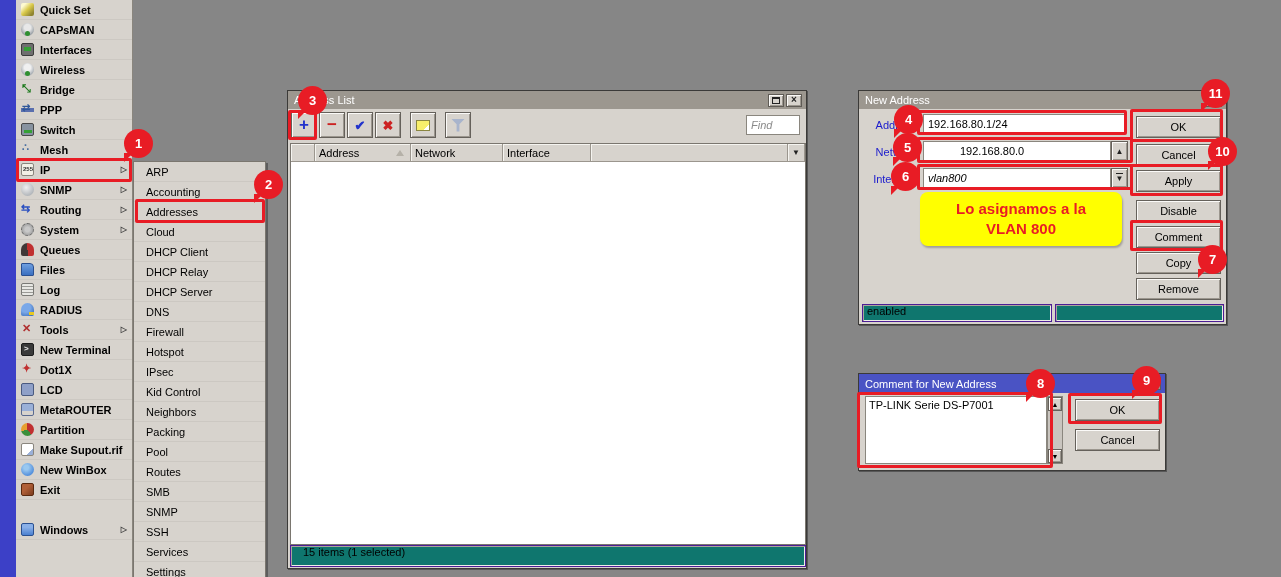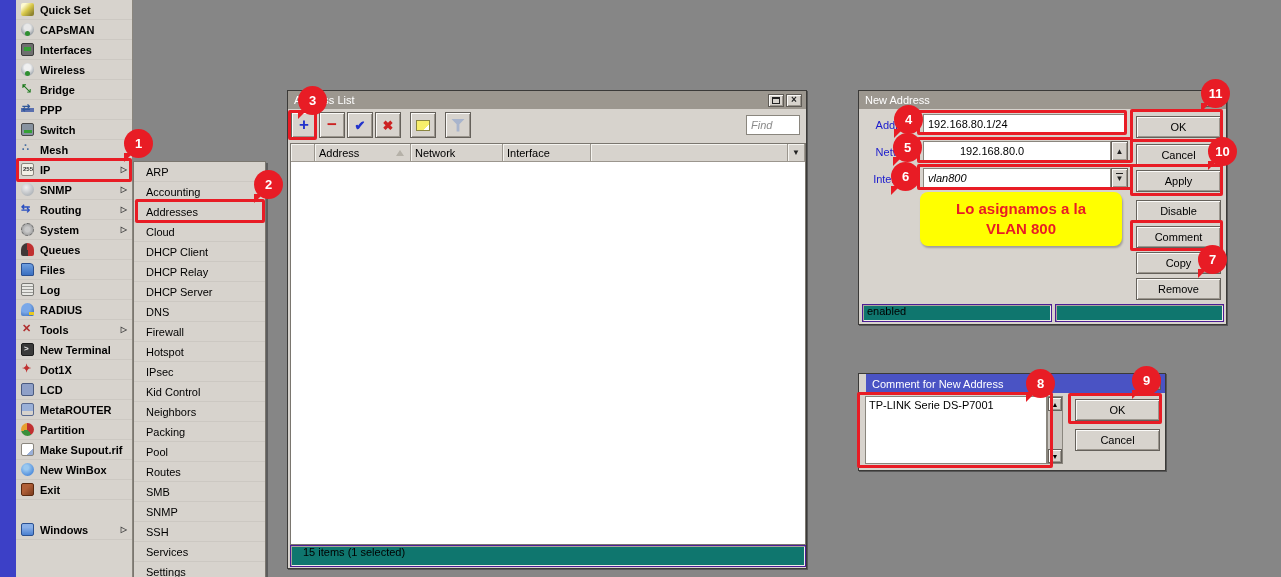--- a/index.html
+++ b/index.html
@@ -6,21 +6,21 @@
   html,body { background:#555; }
   #root {
     position:relative; width:1281px; height:577px; overflow:hidden;
     background:#868686; font-family:"Liberation Sans", sans-serif; font-size:11px; color:#000;
   }
   
   .win { position:absolute; background:#d7d3cd; border:1px solid #3b3a38; box-shadow:1px 1px 0 rgba(0,0,0,.35); }
   .titlebar { position:absolute; left:0; top:0; right:0; height:18px; display:flex; align-items:center;
               padding:0 4px 0 6px; font-size:11px; color:#fff; }
   .tb-gray { background:#9c978f; }
-  .tb-blue { background:#4a53c4;margin-left:7px; }
+  .tb-blue { background:#4a53c4; }
   .tb-btns { margin-left:auto; display:flex; gap:2px; }
   .tbtn { width:16px; height:13px; background:#d7d3cd; border:1px solid #5f5b55;
           box-shadow:inset 1px 1px 0 #fbfaf8, inset -1px -1px 0 #9b968e;
           display:flex; align-items:center; justify-content:center; color:#222; font-weight:bold; font-size:10px; line-height:1; }
   .maxglyph { width:8px; height:7px; border:1px solid #222; border-top:2px solid #222; }
   .btn3d { background:#d7d3cd; border:1px solid #65615b;
            box-shadow:inset 1px 1px 0 #fbfaf8, inset -1px -1px 0 #9b968e;
            display:flex; align-items:center; justify-content:center; font-size:11px; color:#000; }
   .sunken { background:#fff; border:1px solid #8a867e; }
   .statuscell { position:absolute; background:#0f766e; border:1px solid #4c1d95;

